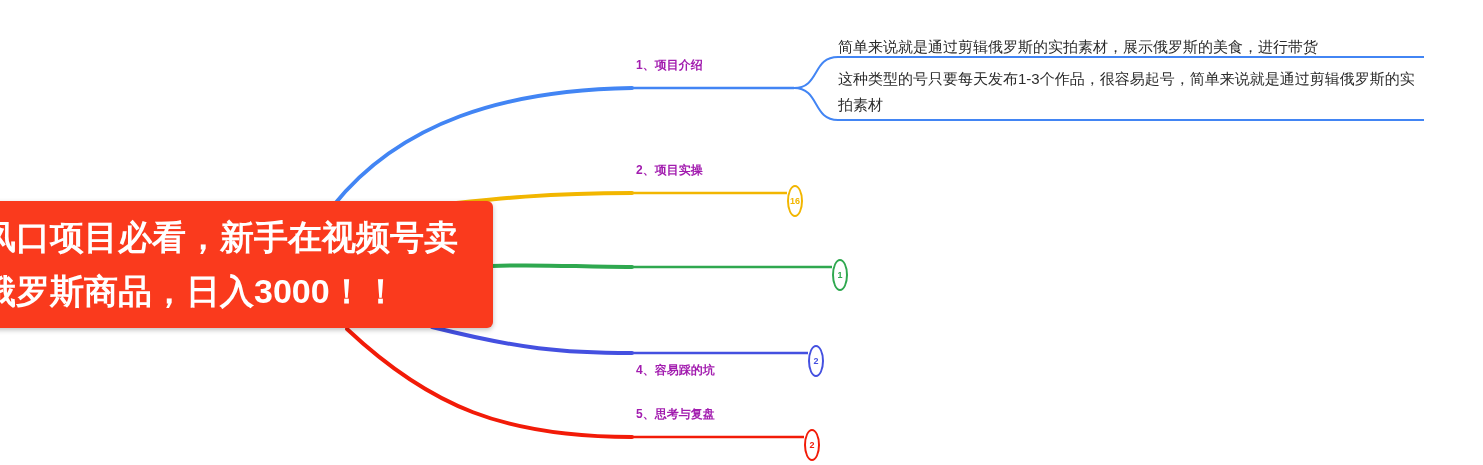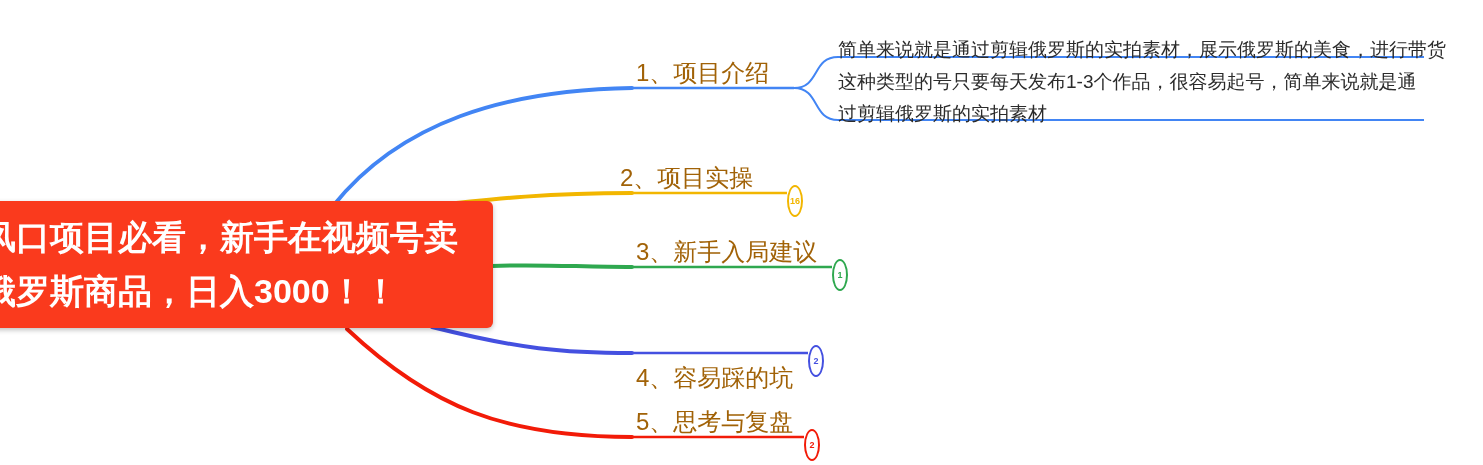--- a/index.html
+++ b/index.html
@@ -35,29 +35,29 @@
     display: flex;
     flex-direction: column;
     justify-content: center;
     padding-left: 30px;
     box-sizing: border-box;
     box-shadow: 0 2px 5px rgba(0,0,0,0.25);
     white-space: nowrap;
   }
   .topic {
     position: absolute;
-    font-size: 24px;
-    font-weight: normal;
-    color: #a16207;
+    font-size: 12px;
+    font-weight: bold;
+    color: #a21caf;
     white-space: nowrap;
     cursor: default;
   }
   .note {
     position: absolute;
-    font-size: 19px;
+    font-size: 15px;
     color: #2b2b2b;
     line-height: 1.7;
   }
   .note.single {
     white-space: nowrap;
   }
   .badge {
     position: absolute;
     width: 16px;
     height: 32px;
@@ -99,22 +99,21 @@
     <path d="M347,329 C430,407 505,437 632,437" stroke="#f21b08" stroke-width="4" fill="none" stroke-linecap="round"></path>
     <path d="M632,437 H804" stroke="#f21b08" stroke-width="2.5" fill="none"></path>
   </svg>
 
   <div class="central">
     <div>风口项目必看，新手在视频号卖</div>
     <div>俄罗斯商品，日入3000！！</div>
   </div>
 
   <div class="topic" style="left:636px; top:57px;">1、项目介绍</div>
-  <div class="topic" style="left:620px; top:162px;">2、项目实操</div>
-  <div class="topic" style="left:636px; top:236px;">3、新手入局建议</div>
+  <div class="topic" style="left:636px; top:162px;">2、项目实操</div>
   <div class="topic" style="left:636px; top:322px;margin-top:40px;">4、容易踩的坑</div>
   <div class="topic" style="left:636px; top:406px;text-align:right;">5、思考与复盘</div>
 
   <div class="badge" style="left:787px; top:185px; border-color:#f2b600; color:#f2b600;">16</div>
   <div class="badge" style="left:832px; top:259px; border-color:#2fa84f; color:#2fa84f;">1</div>
   <div class="badge" style="left:808px; top:345px; border-color:#4450e0; color:#4450e0;">2</div>
   <div class="badge" style="left:804px; top:429px; border-color:#f21b08; color:#f21b08;">2</div>
 
   <div class="note single" style="left:838px; top:34px;">简单来说就是通过剪辑俄罗斯的实拍素材，展示俄罗斯的美食，进行带货</div>
   <div class="note" style="left:838px; top:66px; width:588px;">这种类型的号只要每天发布1-3个作品，很容易起号，简单来说就是通过剪辑俄罗斯的实拍素材</div>

